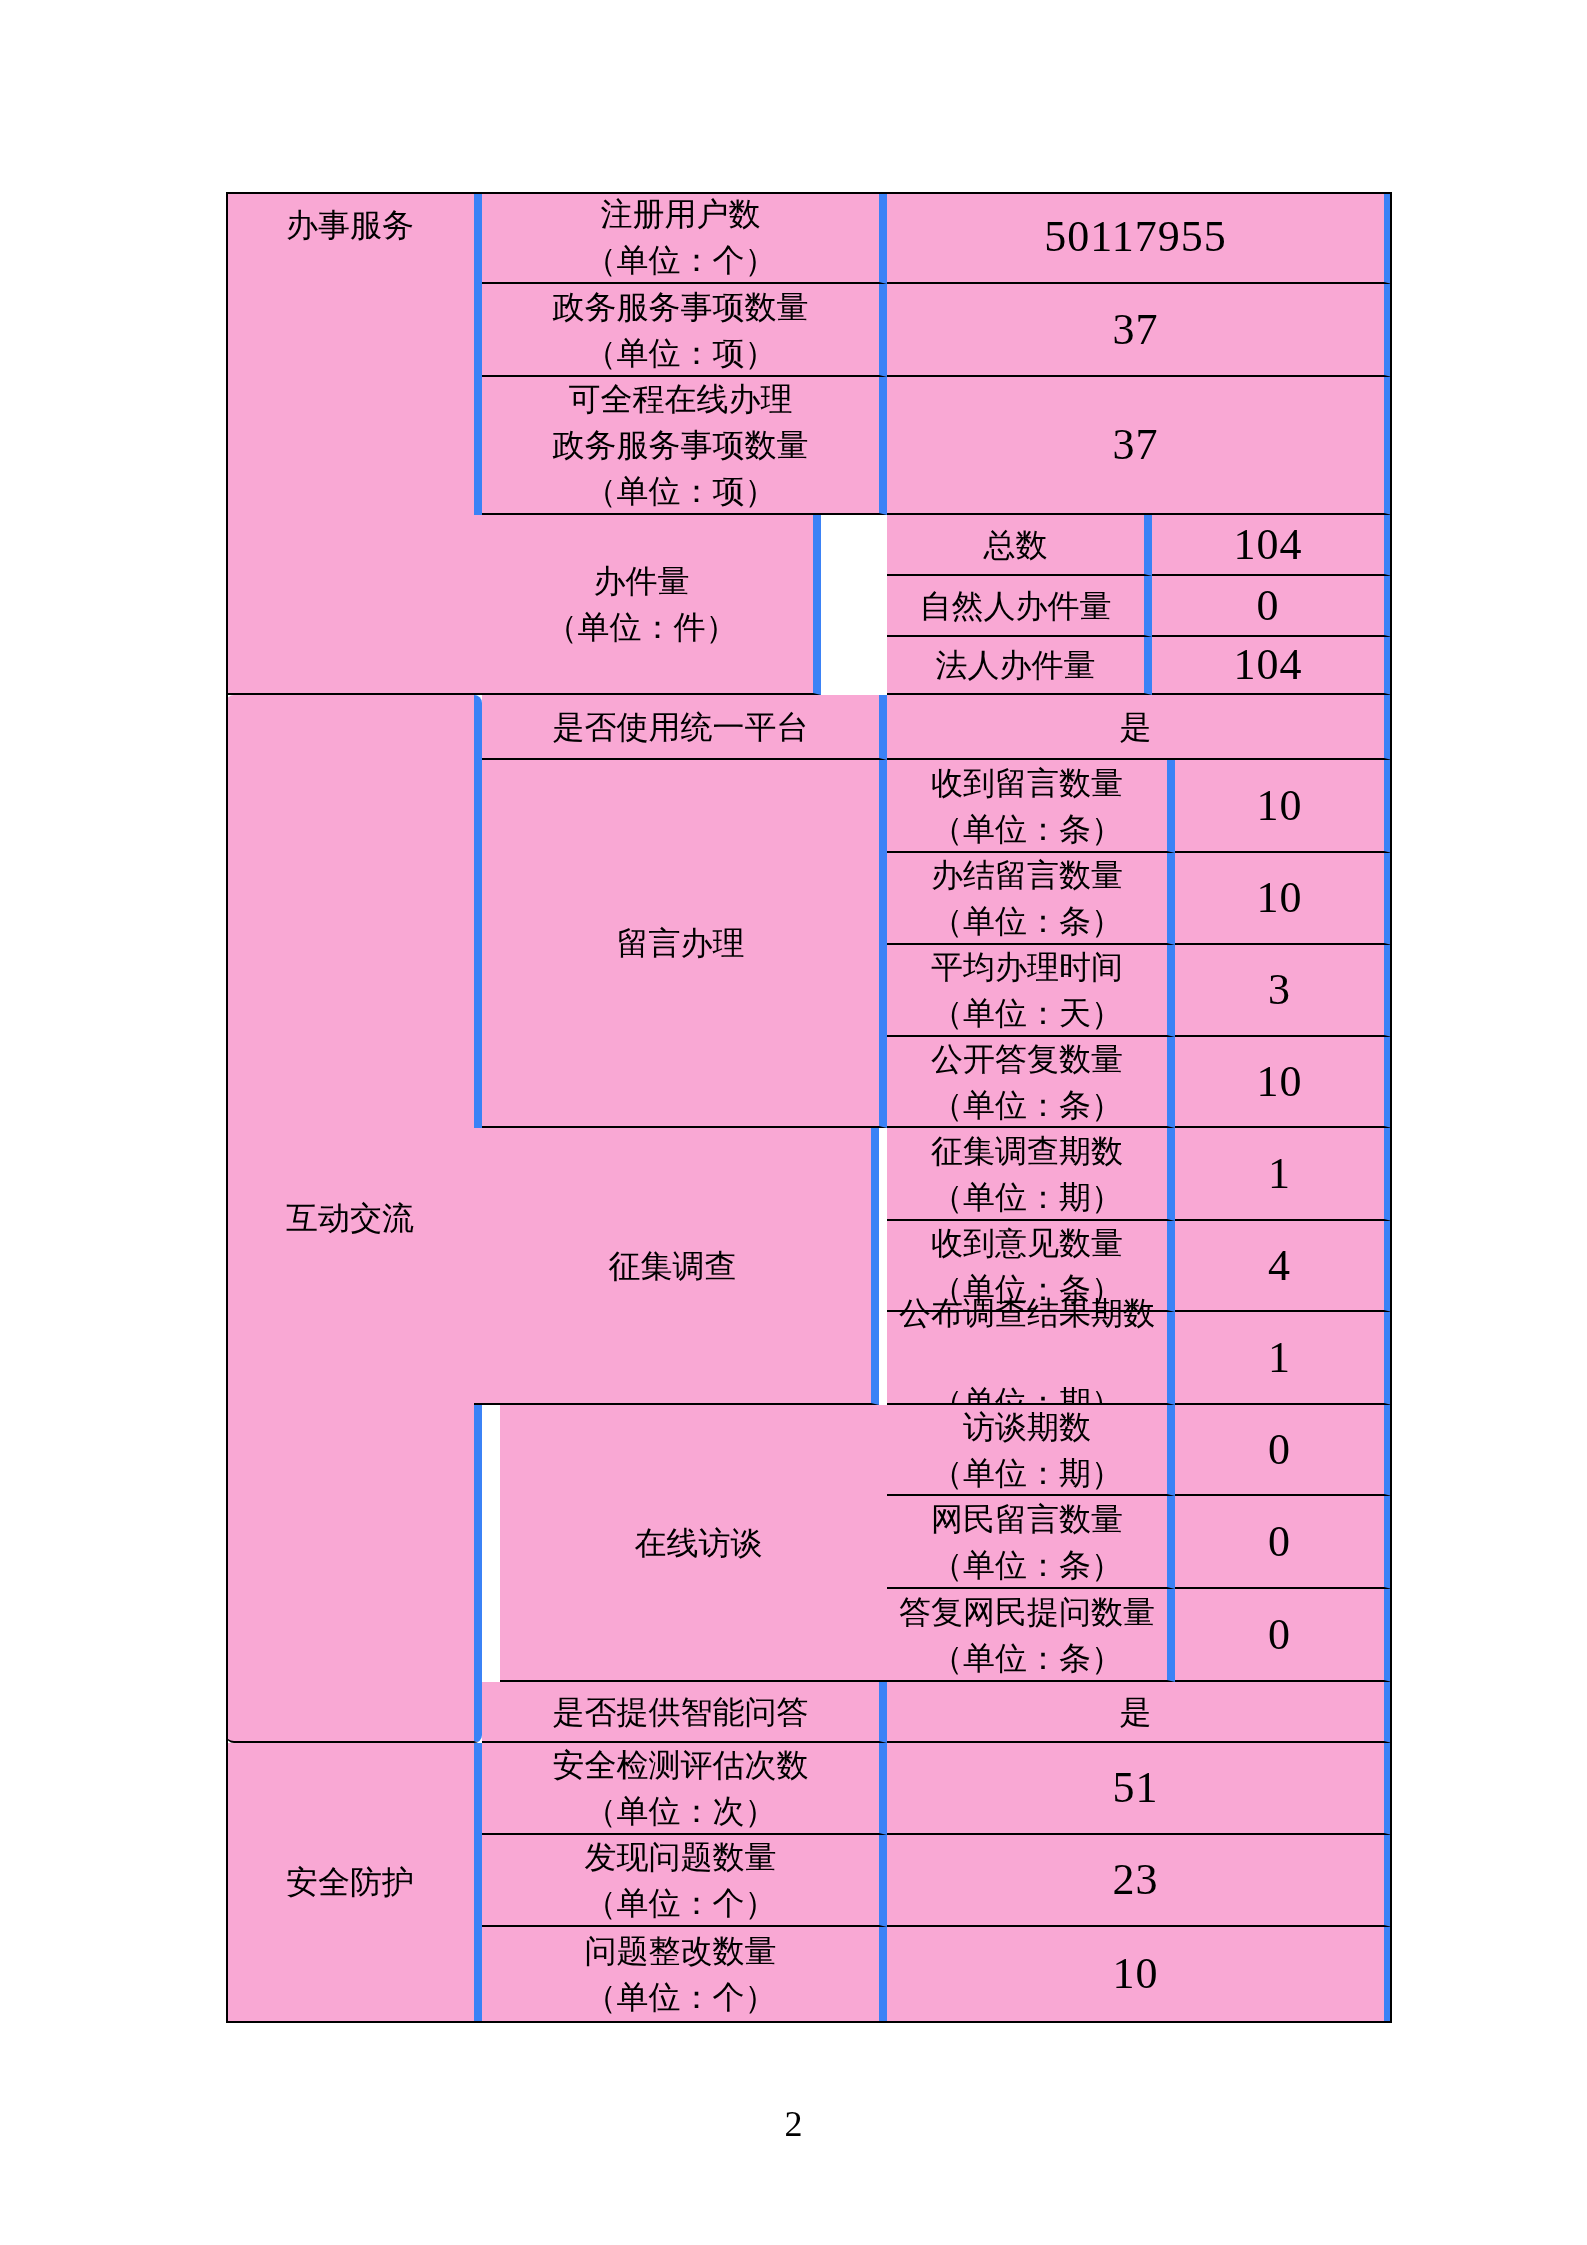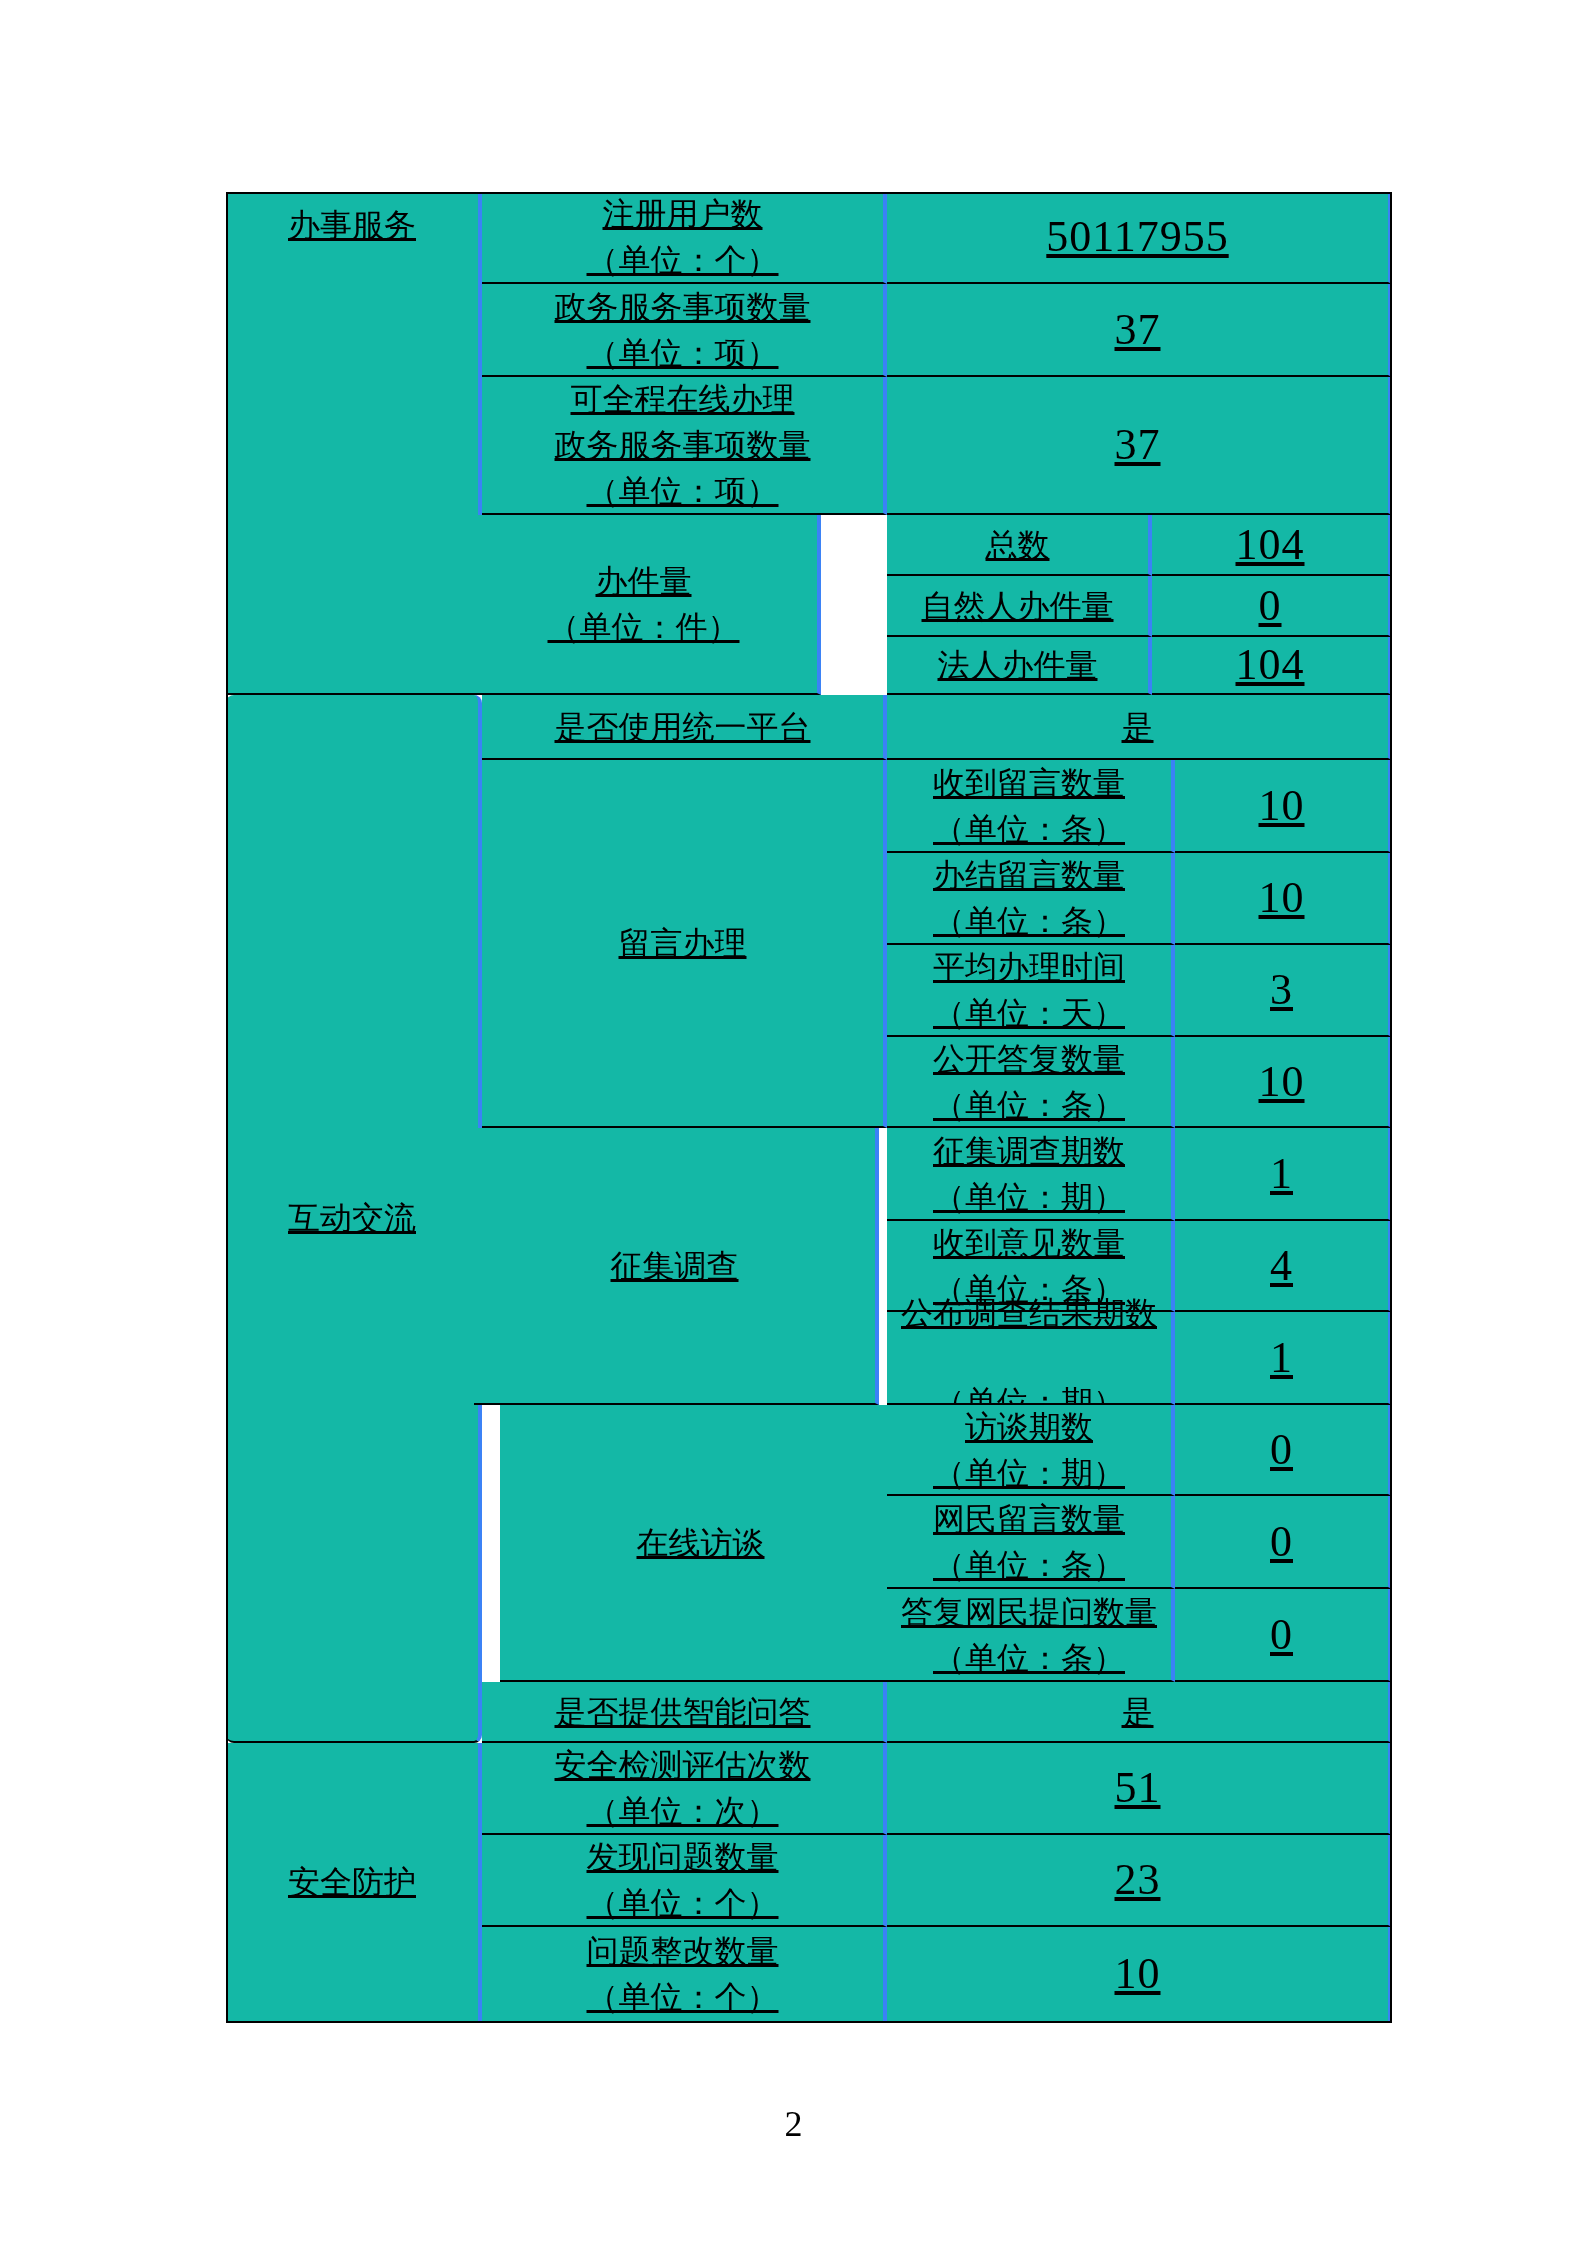--- a/index.html
+++ b/index.html
@@ -13,26 +13,25 @@
   }
   .table-area{
     position:absolute;left:226px;top:192px;width:1166px;height:1831px;
   }
   .grid-frame{
     position:absolute;left:0;top:0;width:1166px;height:1831px;
     border:2px solid #000;box-sizing:border-box;pointer-events:none;z-index:5;
   }
   .cell{
     position:absolute;box-sizing:border-box;
-    border-right:4px solid #3b82f6;border-bottom:2px solid #000;
+    border-right:8px solid #3b82f6;border-bottom:2px solid #000;
     display:flex;flex-direction:column;align-items:center;justify-content:center;
     text-align:center;
     font-size:32px;line-height:46px;
-    background:#14b8a6;
-    text-decoration:underline;
+    background:#f9a8d4;
   }
   .cell.top-align{justify-content:flex-start;padding-top:10px;}
   .num{font-size:44px;line-height:40px;letter-spacing:1px;}
   .pagenum{
     position:absolute;left:0;top:2103px;width:100%;
     text-align:center;font-size:36px;color:#000;
   }
 </style>
 </head>
 <body>

